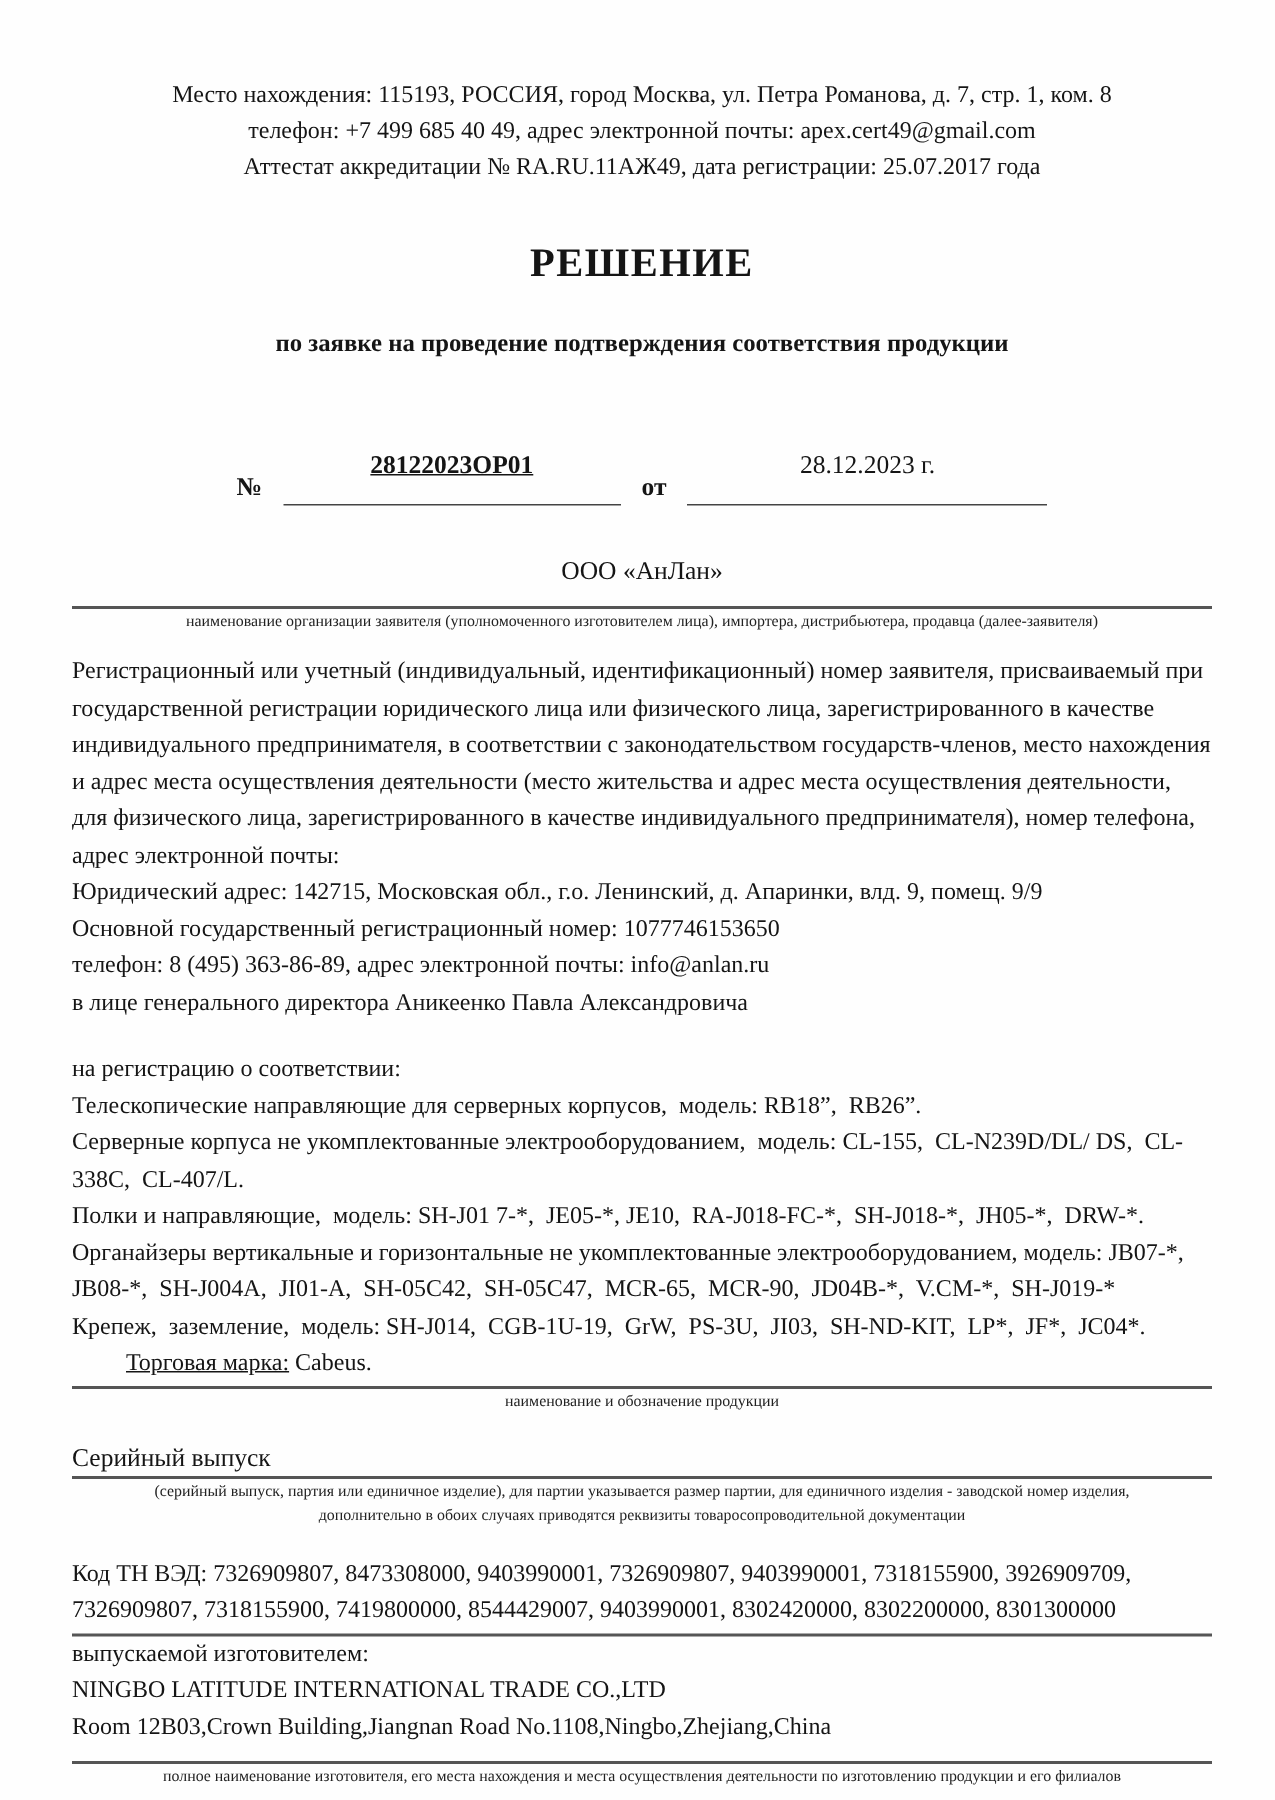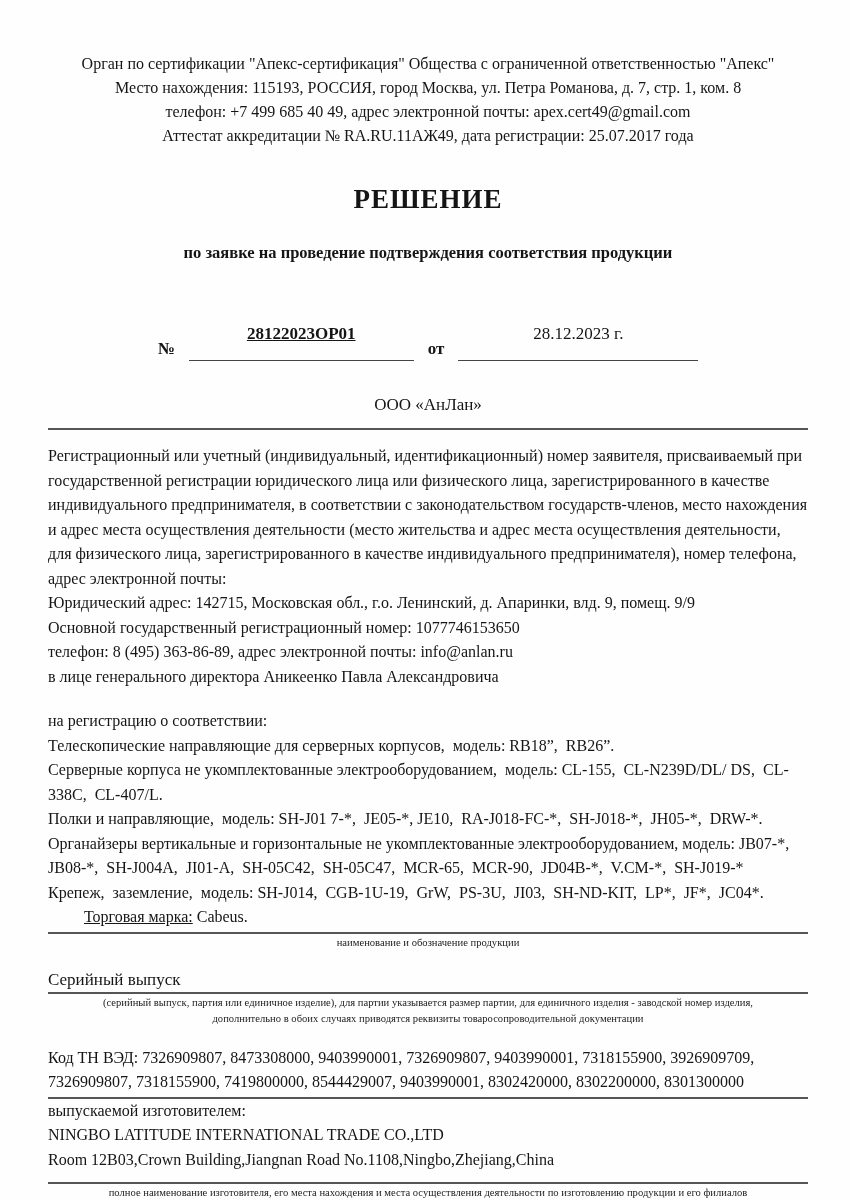--- a/index.html
+++ b/index.html
@@ -69,37 +69,37 @@
   .underlined { text-decoration: underline; margin-left: 36px; }
   .serial-label { font-size: 17px; }
   .nowrap-inline { white-space: pre-wrap; }
 </style>
 </head>
 <body>
 
 <div class="page">
 
   <div class="header-block">
-    <div>Орган по сертификации "Апекс-сертификация" Общества с ограниченной ответственностью "Апекс"</div>
     <div>Место нахождения: 115193, РОССИЯ, город Москва, ул. Петра Романова, д. 7, стр. 1, ком. 8</div>
     <div>телефон: +7 499 685 40 49, адрес электронной почты: apex.cert49@gmail.com</div>
     <div>Аттестат аккредитации № RA.RU.11АЖ49, дата регистрации: 25.07.2017 года</div>
   </div>
 
   <div class="doc-title">РЕШЕНИЕ</div>
   <div class="doc-subtitle">по заявке на проведение подтверждения соответствия продукции</div>
 
   <div class="number-row">
     <span class="lbl">№</span>
     <span class="blank-line num"><span>28122023ОР01</span></span>
     <span class="lbl">от</span>
     <span class="blank-line date"><span>28.12.2023 г.</span></span>
   </div>
 
   <div class="applicant-name">ООО «АнЛан»</div>
+  <div class="caption">наименование организации заявителя (уполномоченного изготовителем лица), импортера, дистрибьютера, продавца (далее-заявителя)</div>
 
   <div class="para bold mt14">Регистрационный или учетный (индивидуальный, идентификационный) номер заявителя, присваиваемый при государственной регистрации юридического лица или физического лица, зарегистрированного в качестве индивидуального предпринимателя, в соответствии с законодательством государств-членов, место нахождения и адрес места осуществления деятельности (место жительства и адрес места осуществления деятельности, для физического лица, зарегистрированного в качестве индивидуального предпринимателя), номер телефона, адрес электронной почты:</div>
   <div class="para">Юридический адрес: 142715, Московская обл., г.о. Ленинский, д. Апаринки, влд. 9, помещ. 9/9</div>
   <div class="para">Основной государственный регистрационный номер: 1077746153650</div>
   <div class="para">телефон: 8 (495) 363-86-89, адрес электронной почты: info@anlan.ru</div>
   <div class="para">в лице генерального директора Аникеенко Павла Александровича</div>
 
   <div class="para bold mt20">на регистрацию о соответствии:</div>
   <div class="para nowrap-inline">Телескопические направляющие для серверных корпусов,  модель: RB18”,  RB26”.</div>
   <div class="para nowrap-inline">Серверные корпуса не укомплектованные электрооборудованием,  модель: CL-155,  CL-N239D/DL/ DS,  CL-338C,  CL-407/L.</div>

